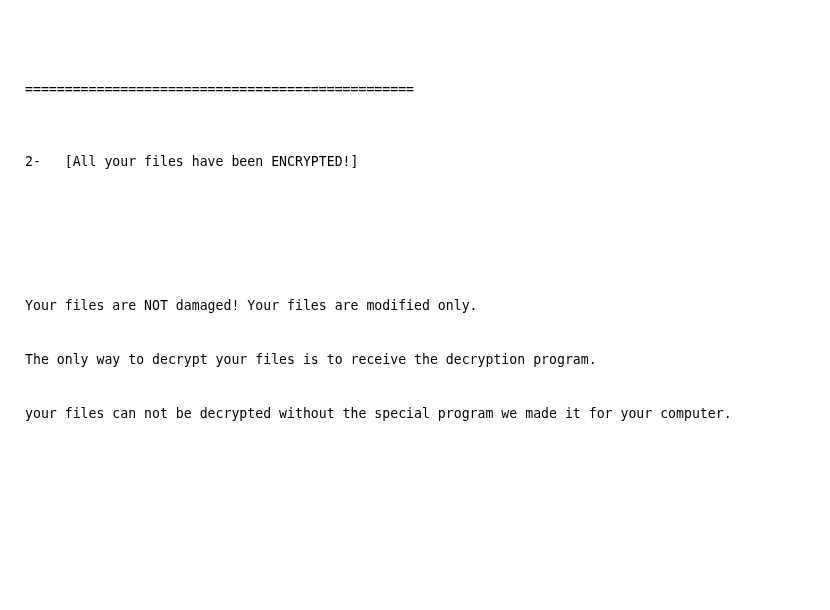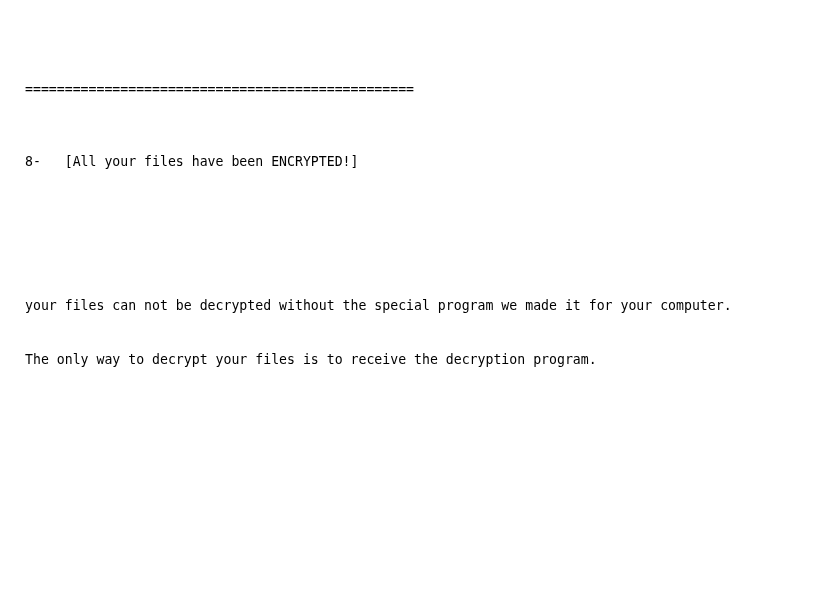--- a/index.html
+++ b/index.html
@@ -32,26 +32,27 @@
   }
 </style>
 </head>
 <body>
 
 <div id="note">
 
 
   <div class="line">=================================================</div>
 
-  <div class="line">8-   [All your files have been ENCRYPTED!]</div>
+  <div class="line">2-   [All your files have been ENCRYPTED!]</div>
 
   <div class="line blank"></div>
 
+  <div class="line">Your files are NOT damaged! Your files are modified only.</div>
+  <div class="line">The only way to decrypt your files is to receive the decryption program.</div>
   <div class="line">your files can not be decrypted without the special program we made it for your computer.</div>
-  <div class="line">The only way to decrypt your files is to receive the decryption program.</div>
 
   <div class="line blank"></div>
   <div class="line blank"></div>
 
   
 
   
 
   
 

